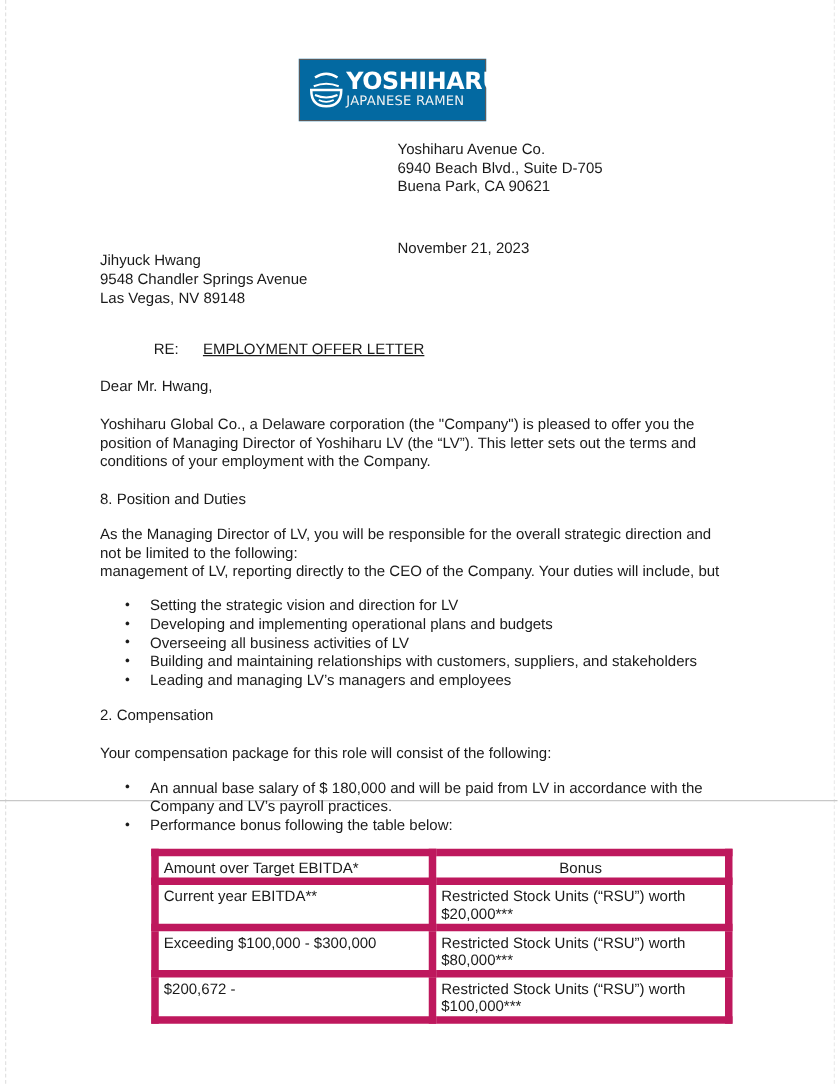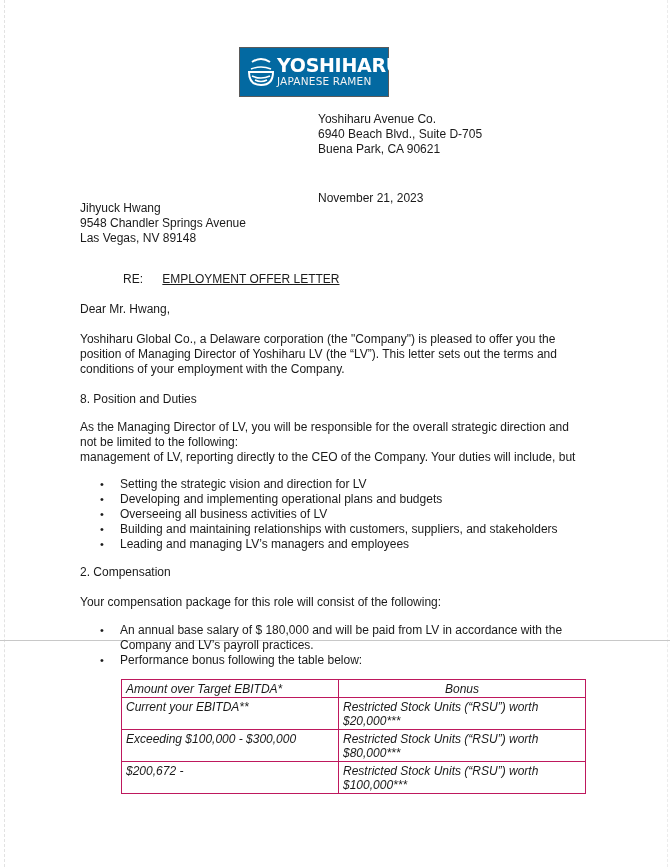--- a/index.html
+++ b/index.html
@@ -52,22 +52,22 @@
   .sec2 { left: 80px; top: 565px; }
   .comp-intro { left: 80px; top: 595px; }
   .comp-list { left: 100px; top: 623px; }
   .bullet-row { display: flex; }
   .bullet { width: 20px; text-align: left; font-size: 11px; }
   table.bonus {
     position: absolute; left: 121px; top: 679px; width: 465px;
     border-collapse: collapse; font-size: 12px; line-height: 14px;
   }
   table.bonus th, table.bonus td {
-    border: 1px solid #be185d; padding: 2px 4px 1px 4px; vertical-align: top;
-    font-weight: normal; text-align: left; font-style: italic;
+    border: 6px solid #be185d; padding: 2px 4px 1px 4px; vertical-align: top;
+    font-weight: normal; text-align: left;
   }
   table.bonus th.c2 { text-align: center; }
   table.bonus .c1 { width: 208px; }
 </style>
 </head>
 <body>
 
 <div class="page">
   <div class="scan-left"></div>
   <div class="scan-right"></div>
@@ -163,21 +163,21 @@
 
   <table class="bonus">
     <thead>
       <tr>
         <th class="c1">Amount over Target EBITDA*</th>
         <th class="c2">Bonus</th>
       </tr>
     </thead>
     <tbody>
       <tr>
-        <td class="c1">Current your EBITDA**</td>
+        <td class="c1">Current year EBITDA**</td>
         <td>
           <div>Restricted Stock Units (“RSU”) worth</div>
           <div>$20,000***</div>
         </td>
       </tr>
       <tr>
         <td class="c1">Exceeding $100,000 - $300,000</td>
         <td>
           <div>Restricted Stock Units (“RSU”) worth</div>
           <div>$80,000***</div>

